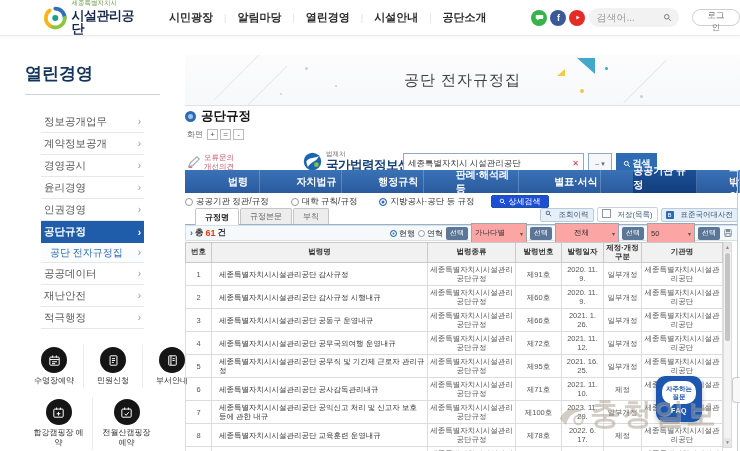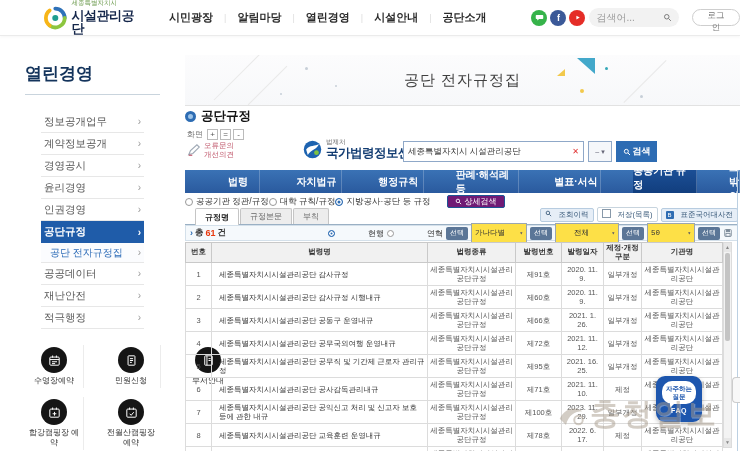--- a/index.html
+++ b/index.html
@@ -33,21 +33,21 @@
   .side h2{margin:0;font-size:17px;font-weight:800;color:#14345c;padding-bottom:9px;border-bottom:1px solid #c9d4dd;}
   .side-menu{list-style:none;margin:16px;padding:0;}
   .side-item{display:flex;justify-content:space-between;align-items:center;height:21px;
        border-bottom:1px solid #e7e7e7;font-size:10.5px;color:#555;cursor:pointer;padding:0 3px;}
   .side-item .chev{color:#999;font-size:10px;}
   .side-item.active{background:#1f5ca9;color:#fff;font-weight:700;border-bottom:none;height:22px;}
   .side-item.active .chev{color:#fff;}
   .side-item.sub{height:19px;font-size:10px;color:#2f6db8;padding-left:9px;background:#fbfcfe;}
   .quick-row{display:flex;margin-top:9px;}
   .quick{flex:1;display:flex;flex-direction:column;align-items:center;cursor:pointer;padding:2px 0;}
-  .quick + .quick{border-left:1px solid #ececec;padding-left:18px;}
+  .quick + .quick{border-left:1px solid #ececec;}
   .qicon{width:26px;height:26px;border-radius:50%;background:#151515;display:flex;align-items:center;justify-content:center;}
   .qicon svg{width:15px;height:15px;}
   .qlbl{margin-top:3px;font-size:8px;color:#333;text-align:center;line-height:1.25;width:58px;}
   .side-bottom{margin-top:10px;border-bottom:1px solid #e5e5e5;}
   
   .banner{position:absolute;left:185px;top:55px;width:555px;height:50px;
        background:linear-gradient(180deg,#fcfcfd,#f7f8fa);border-bottom:1px solid #e2e2e2;overflow:hidden;}
   .banner h1{margin:0;text-align:center;line-height:50px;font-size:15px;font-weight:500;color:#404040;letter-spacing:1px;}
   .dec-line{position:absolute;height:1px;background:#e9e9e9;transform:rotate(-45deg);}
   .dot{position:absolute;border-radius:50%;}
@@ -55,21 +55,21 @@
   .tri-yel{position:absolute;width:0;height:0;border-left:8px solid transparent;border-bottom:7px solid #f2c94c;}
   
   .sec-head{position:absolute;left:185px;top:108px;display:flex;align-items:center;gap:5px;}
   .sec-bullet{width:11px;height:11px;border-radius:50%;border:3px solid #2d6cb3;background:#9cc3e8;box-sizing:border-box;}
   .sec-head h3{margin:0;font-size:12.5px;font-weight:800;color:#111;}
   .zoomctl{position:absolute;left:187px;top:129px;display:flex;align-items:center;gap:2px;}
   .zoom-lbl{font-size:8px;color:#777;margin-right:2px;}
   .zoom-btn{width:11px;height:11px;border:1px solid #bbb;background:#fff;font-size:8px;line-height:9px;
        text-align:center;color:#555;cursor:pointer;box-sizing:border-box;}
   
-  .whead{position:absolute;left:185px;top:138px;width:553px;height:30px;}
+  .whead{position:absolute;left:185px;top:150px;width:553px;height:30px;}
   .err{position:absolute;left:2px;top:3px;display:flex;align-items:center;gap:3px;cursor:pointer;}
   .err svg{width:14px;height:14px;}
   .err-txt{font-size:7.5px;color:#c0576b;line-height:1.2;}
   .lnc{position:absolute;left:118px;top:1px;display:flex;align-items:center;gap:4px;cursor:pointer;}
   .lnc svg{width:19px;height:19px;}
   .lnc-txt{line-height:1;}
   .lnc-small{display:block;font-size:6.5px;color:#666;margin-bottom:1px;}
   .lnc-main{display:block;font-size:12.5px;font-weight:800;color:#123c72;letter-spacing:-.5px;}
   .wsearch{position:absolute;left:218px;top:3px;width:181px;height:21px;border:1px solid #8fa8c8;background:#fff;
        box-sizing:border-box;display:flex;align-items:center;justify-content:space-between;padding:0 4px;cursor:text;}
@@ -87,21 +87,21 @@
   .ltab{display:flex;flex-direction:column;align-items:center;justify-content:center;color:#fff;
        font-size:10px;font-weight:700;border-right:1px solid rgba(255,255,255,.22);cursor:pointer;box-sizing:border-box;margin-left:32px;}
   .ltab.active{background:linear-gradient(180deg,#1c4f96,#113e7e);}
   .ltab-sub{font-size:5.5px;font-weight:400;color:rgba(255,255,255,.85);margin-top:1px;}
   
   .radio-row{position:absolute;left:185px;top:195px;width:553px;height:13px;display:flex;align-items:center;gap:10px;}
   .radio{display:flex;align-items:center;gap:3px;cursor:pointer;}
   .rdot{width:8px;height:8px;border-radius:50%;border:1px solid #999;background:#fff;box-sizing:border-box;}
   .rdot.on{border-color:#2d6cb3;box-shadow:inset 0 0 0 1.5px #fff;background:#2d6cb3;}
   .radio-lbl{font-size:8.5px;color:#333;}
-  .detail-btn{margin-left:6px;height:13px;padding:0 7px;background:#701a75;border:1px solid #1d5494;border-radius:2px;
+  .detail-btn{margin-left:6px;height:13px;padding:0 7px;background:#1d4ed8;border:1px solid #1d5494;border-radius:2px;
        color:#fff;font-size:8px;display:flex;align-items:center;gap:3px;cursor:pointer;
        font-family:"Liberation Sans","DejaVu Sans",sans-serif;}
   .detail-btn svg{width:7px;height:7px;}
   
   .subtab-row{position:absolute;left:185px;top:208px;width:553px;height:16px;border-bottom:1px solid #9ab0c4;
        display:flex;align-items:flex-end;}
   .stabs{display:flex;margin-left:10px;gap:1px;}
   .stab{height:15px;padding:0 9px;background:#ededed;border:1px solid #c5c5c5;border-bottom:none;
        font-size:8px;color:#666;display:flex;align-items:center;cursor:pointer;border-radius:2px 2px 0 0;}
   .stab.on{background:#fff;color:#222;font-weight:700;height:16px;margin-bottom:-1px;z-index:2;}
@@ -115,24 +115,24 @@
   
   .count-row{position:absolute;left:185px;top:225px;width:553px;height:16px;background:#f5f9fc;
        border:1px solid #d4e0ea;box-sizing:border-box;display:flex;align-items:center;padding:0 4px;}
   .tot{display:flex;align-items:center;gap:2px;}
   .tot-caret{color:#2d6cb3;font-weight:800;font-size:9px;}
   .tot-lbl{font-size:8.5px;font-weight:700;color:#333;}
   .tot-num{font-size:9px;font-weight:800;color:#e8380d;}
   .filters{margin-left:auto;display:flex;align-items:center;gap:3px;}
   .fradio{display:flex;align-items:center;gap:2px;cursor:pointer;}
   .fradio .rdot{width:7px;height:7px;}
-  .fradio .radio-lbl{font-size:8px;margin-left:31px;}
+  .fradio .radio-lbl{font-size:8px;}
   .fbtn{background:#5b7697;color:#fff;font-size:7px;padding:1.5px 4px;border-radius:2px;cursor:pointer;}
-  .fsel{height:20px;border:1px solid #9aa6b0;background:#fde047;display:flex;align-items:center;
-       justify-content:space-between;padding:0 3px;font-size:7.5px;color:#333;cursor:pointer;box-sizing:border-box;font-family:Liberation Mono, monospace;}
+  .fsel{height:20px;border:1px solid #9aa6b0;background:#fca5a5;display:flex;align-items:center;
+       justify-content:space-between;padding:0 3px;font-size:7.5px;color:#333;cursor:pointer;box-sizing:border-box;}
   .fsel .arr{color:#556;font-size:6px;margin-left:3px;}
   .ficon{cursor:pointer;display:flex;}
   .ficon svg{width:10px;height:10px;}
   
   .regtable{position:absolute;left:185px;top:242px;width:537px;border-collapse:collapse;table-layout:fixed;}
   .regtable th{background:#f1f1f1;border:1px solid #c9c9c9;font-size:7.5px;color:#333;font-weight:700;
        height:17px;line-height:1.15;padding:1px;}
   .regtable td{border:1px solid #dcdcdc;font-size:7.5px;color:#555;text-align:center;padding:1px 2px;
        height:20px;line-height:1.25;overflow:hidden;}
   .regtable td.name{text-align:left;padding-left:7px;color:#333;cursor:pointer;}
@@ -407,21 +407,21 @@
       <div class="ltab active" style="width: 92px;">
         <span>공공기관 규정</span>
         <span class="ltab-sub">(공공기관·대학교등)</span>
       </div>
       <div class="ltab" style="flex: 1 1 0%;">
         <span>그밖의</span>
       </div>
     </div>
 
   <div class="radio-row">
-    <div id="radios" style="display:flex;align-items:center;gap:0;">
+    <div id="radios" style="display:flex;align-items:center;gap:22px;">
         <label class="radio">
           <span class="rdot"></span>
           <span class="radio-lbl">공공기관 정관/규정</span>
         </label>
         <label class="radio">
           <span class="rdot"></span>
           <span class="radio-lbl">대학 규칙/규정</span>
         </label>
         <label class="radio">
           <span class="rdot on"></span>

